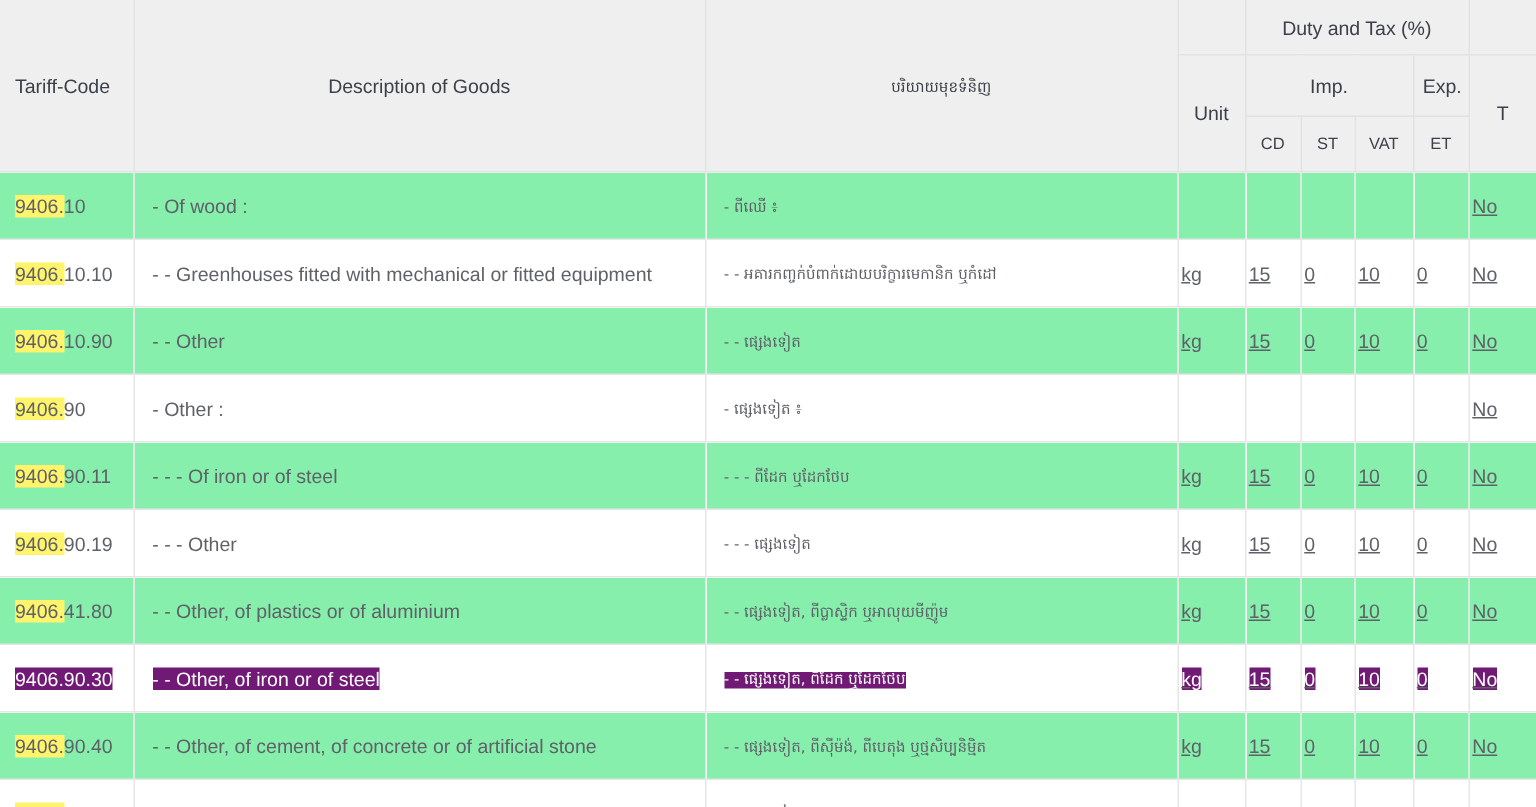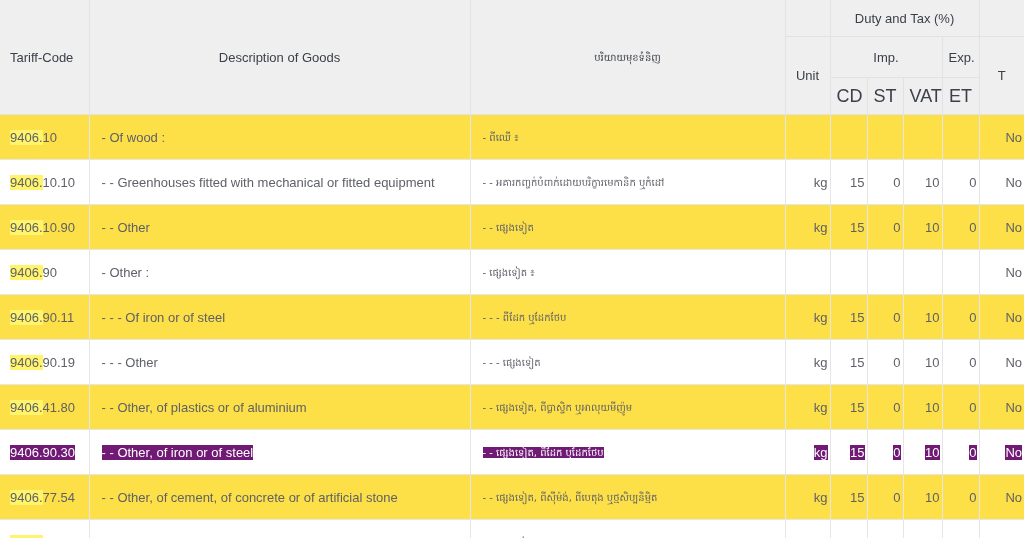--- a/index.html
+++ b/index.html
@@ -36,42 +36,42 @@
   }
   thead th.last { border-right: none; }
   thead th.tall { height: 88px; margin-top: 26px; }
   thead th.lead {
     text-align: left;
     padding-left: 10px;
   }
   thead th.ctr { text-align: center; }
   thead tr.r1 th { height: 28px; }
   thead tr.r2 th { height: 32px; }
-  thead tr.r3 th { height: 28px; font-size: 18px; }
+  thead tr.r3 th { height: 28px; font-size: 11px; }
 
   
   tbody td {
     border-right: 1px solid #e6e6e6;
     border-bottom: 1px solid #e6e6e6;
     padding: 0 8px;
     height: 44px;
     vertical-align: middle;
     font-size: 13px;
     color: #5e6168;
     white-space: nowrap;
     overflow: hidden;
   }
   tbody td.last { border-right: none; }
-  tbody tr.odd td { background: #fde047; }
+  tbody tr.odd td { background: #86efac; }
   tbody tr.even td { background: #ffffff; }
 
   td.c-code { padding-left: 10px; text-align: left; }
   td.c-desc { padding-left: 12px; text-align: left; }
   td.c-kh   { padding-left: 12px; text-align: left; }
-  td.c-num  { text-align: right; padding: 0 2px; }
+  td.c-num  { text-align: left; padding: 0 2px; text-decoration: underline; }
 
   .kh {
     font-family: "DejaVu Sans", "Liberation Sans", sans-serif;
     font-size: 10px;
   }
 
   
   .hl {
     background: #fff46b;
     color: #5e6168;
@@ -217,21 +217,21 @@
         <td class="c-desc"><span class="sel">- - Other, of iron or of steel</span></td>
         <td class="c-kh"><span class="sel kh">- - ផ្សេងទៀត, ពីដែក ឬដែកថែប</span></td>
         <td class="c-num"><span class="sel">kg</span></td>
         <td class="c-num"><span class="sel">15</span></td>
         <td class="c-num"><span class="sel">0</span></td>
         <td class="c-num"><span class="sel">10</span></td>
         <td class="c-num"><span class="sel">0</span></td>
         <td class="c-num last"><span class="sel">No</span></td>
       </tr>
       <tr class="odd">
-        <td class="c-code"><span><span class="hl">9406.</span><span>77.54</span></span></td>
+        <td class="c-code"><span><span class="hl">9406.</span><span>90.40</span></span></td>
         <td class="c-desc"><span>- - Other, of cement, of concrete or of artificial stone</span></td>
         <td class="c-kh"><span class=" kh">- - ផ្សេងទៀត, ពីស៊ីម៉ង់, ពីបេតុង ឬថ្មសិប្បនិម្មិត</span></td>
         <td class="c-num"><span>kg</span></td>
         <td class="c-num"><span>15</span></td>
         <td class="c-num"><span>0</span></td>
         <td class="c-num"><span>10</span></td>
         <td class="c-num"><span>0</span></td>
         <td class="c-num last"><span>No</span></td>
       </tr>
       <tr class="even">

